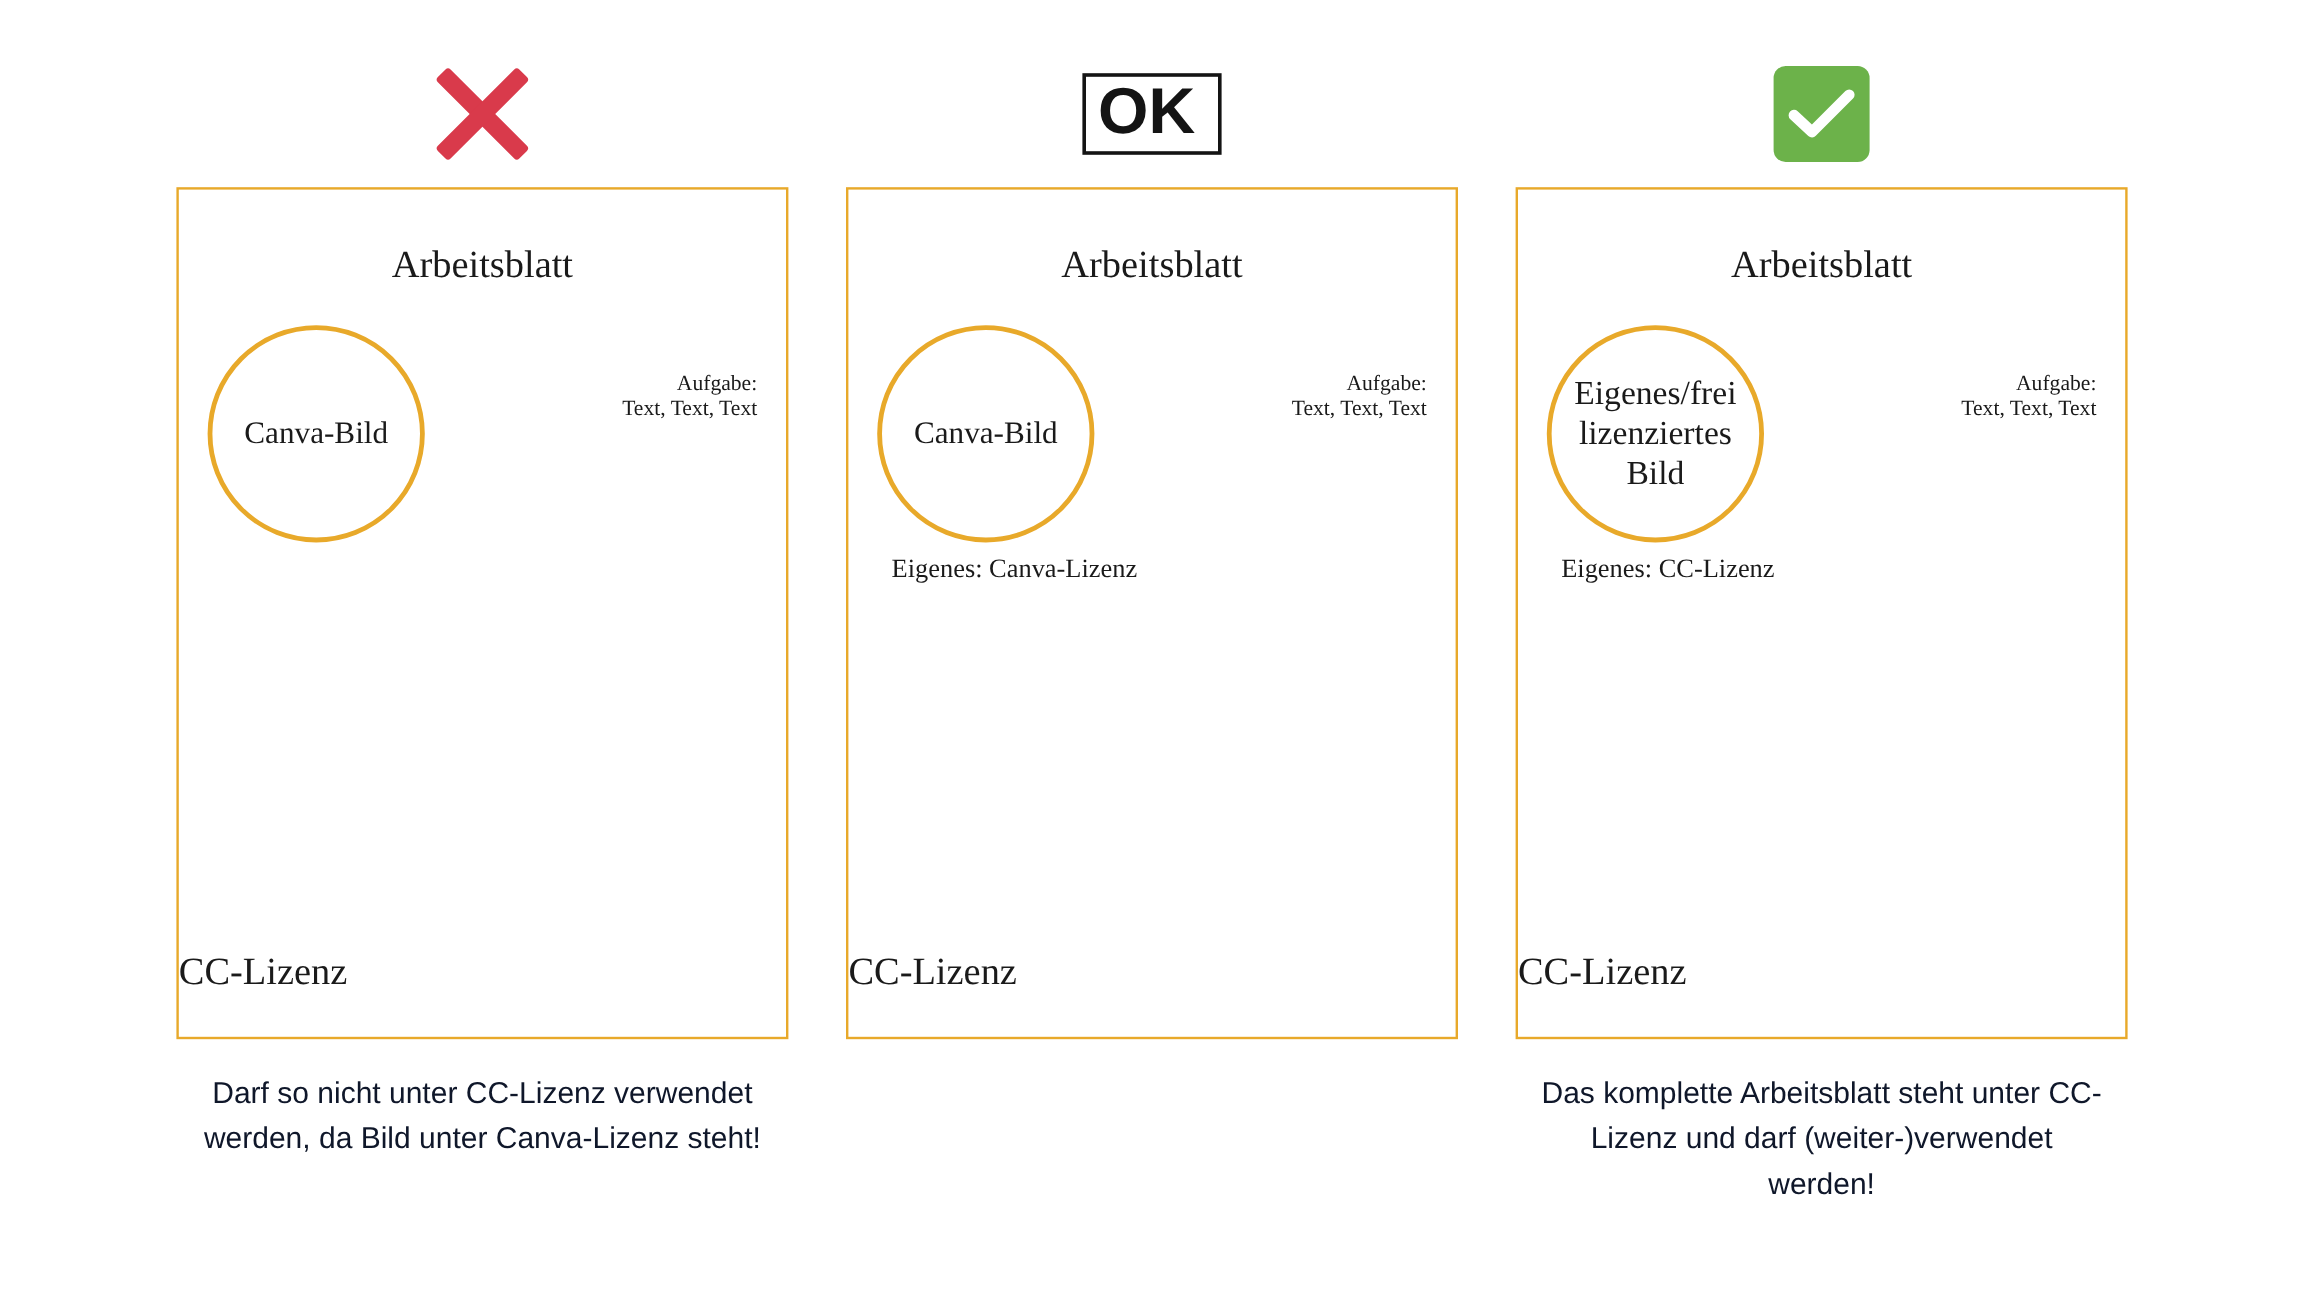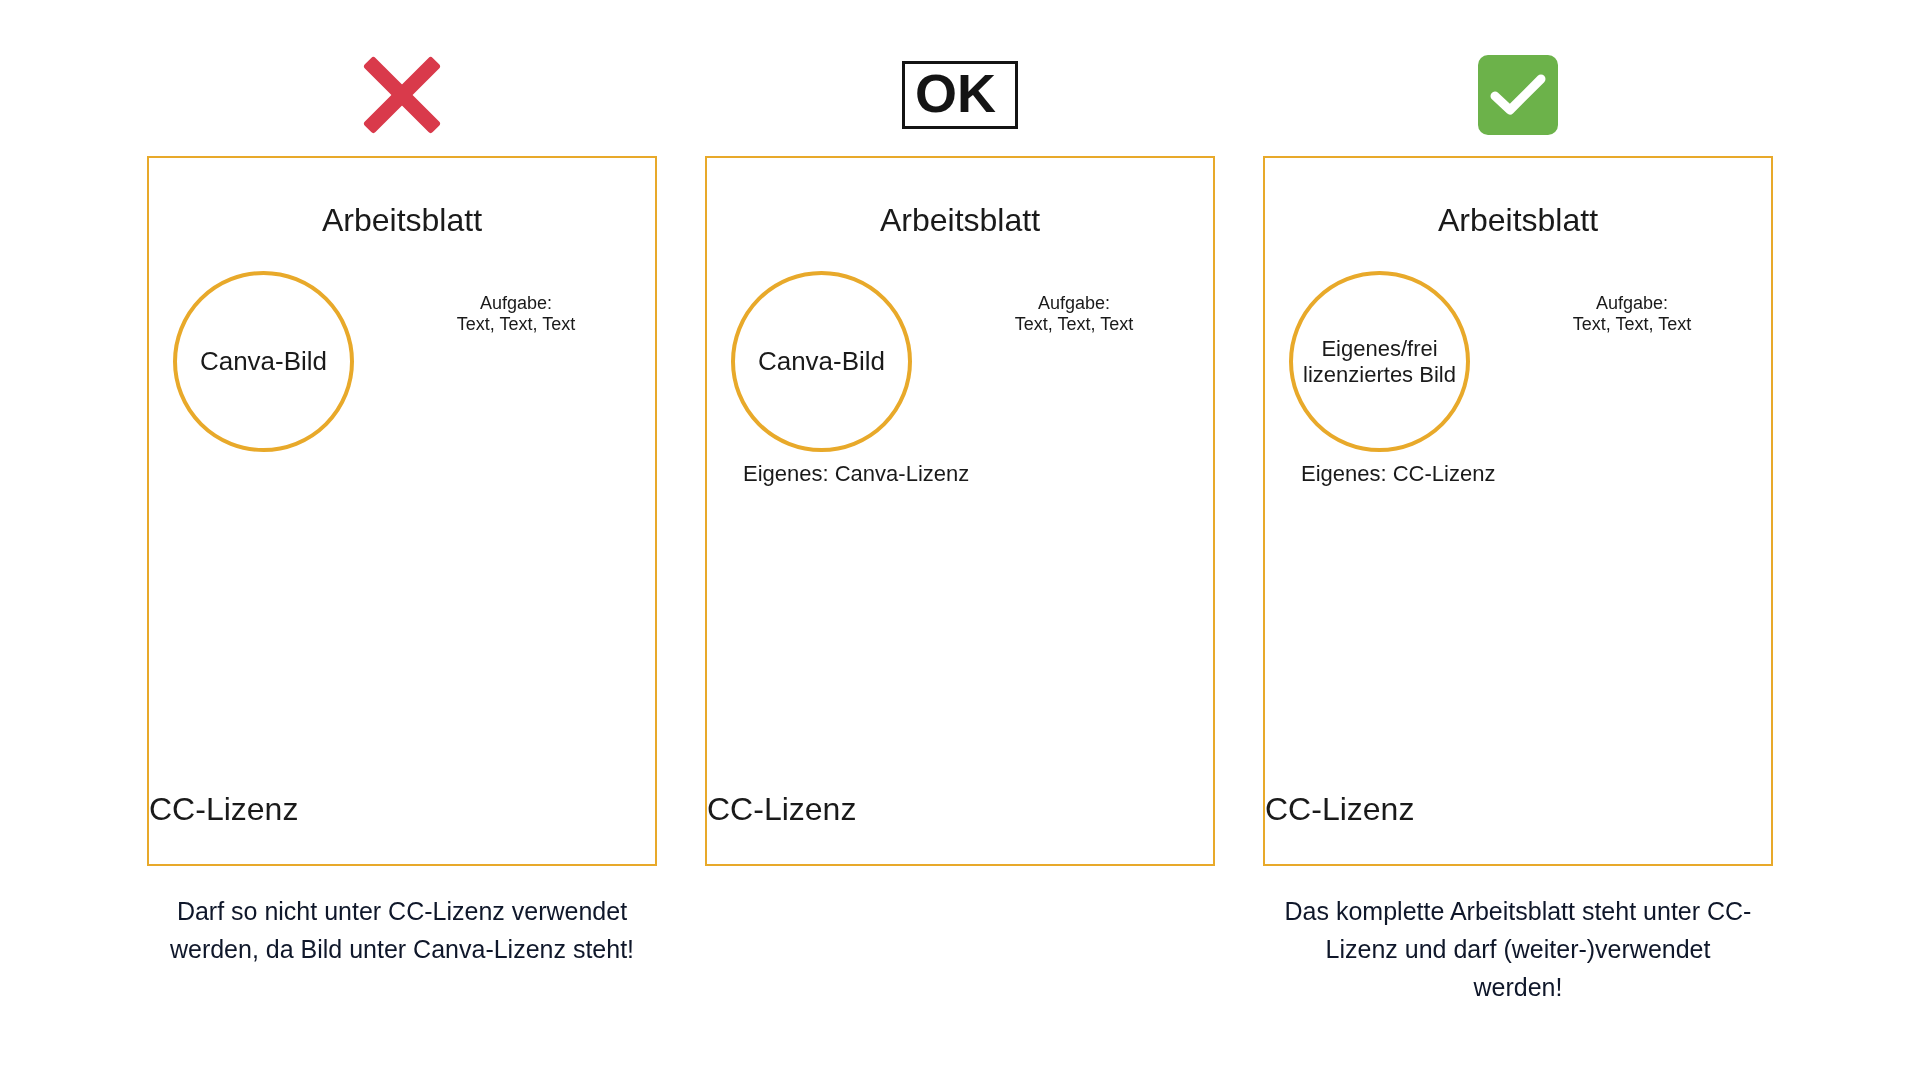--- a/index.html
+++ b/index.html
@@ -85,20 +85,21 @@
   .mark-check svg { display: block; }
 
   
   .sheet {
     width: 510px;
     height: 710px;
     border: 2px solid #e8a92a;
     background: #ffffff;
     position: relative;
     box-sizing: border-box;
+    font-family: Liberation Serif, serif;
   }
   .sheet-title {
     text-align: center;
     font-size: 32px;
     color: #1a1a1a;
     margin-top: 44px;
     font-weight: 400;
   }
   .sheet-body {
     position: relative;
@@ -119,28 +120,28 @@
     text-align: center;
     box-sizing: border-box;
   }
   .circle-label {
     font-size: 26px;
     color: #1a1a1a;
     line-height: 1.18;
     padding: 0 6px;
   }
   .circle-label.small {
-    font-size: 22px;
+    font-size: 28px;
   }
   .task {
     position: absolute;
     left: 252px;
-    top: 32px;
+    top: 48px;
     width: 230px;
-    text-align: center;
+    text-align: right;
   }
   .task-title {
     font-size: 18px;
     color: #1a1a1a;
     font-weight: 400;
   }
   .task-text {
     font-size: 18px;
     color: #1a1a1a;
   }

